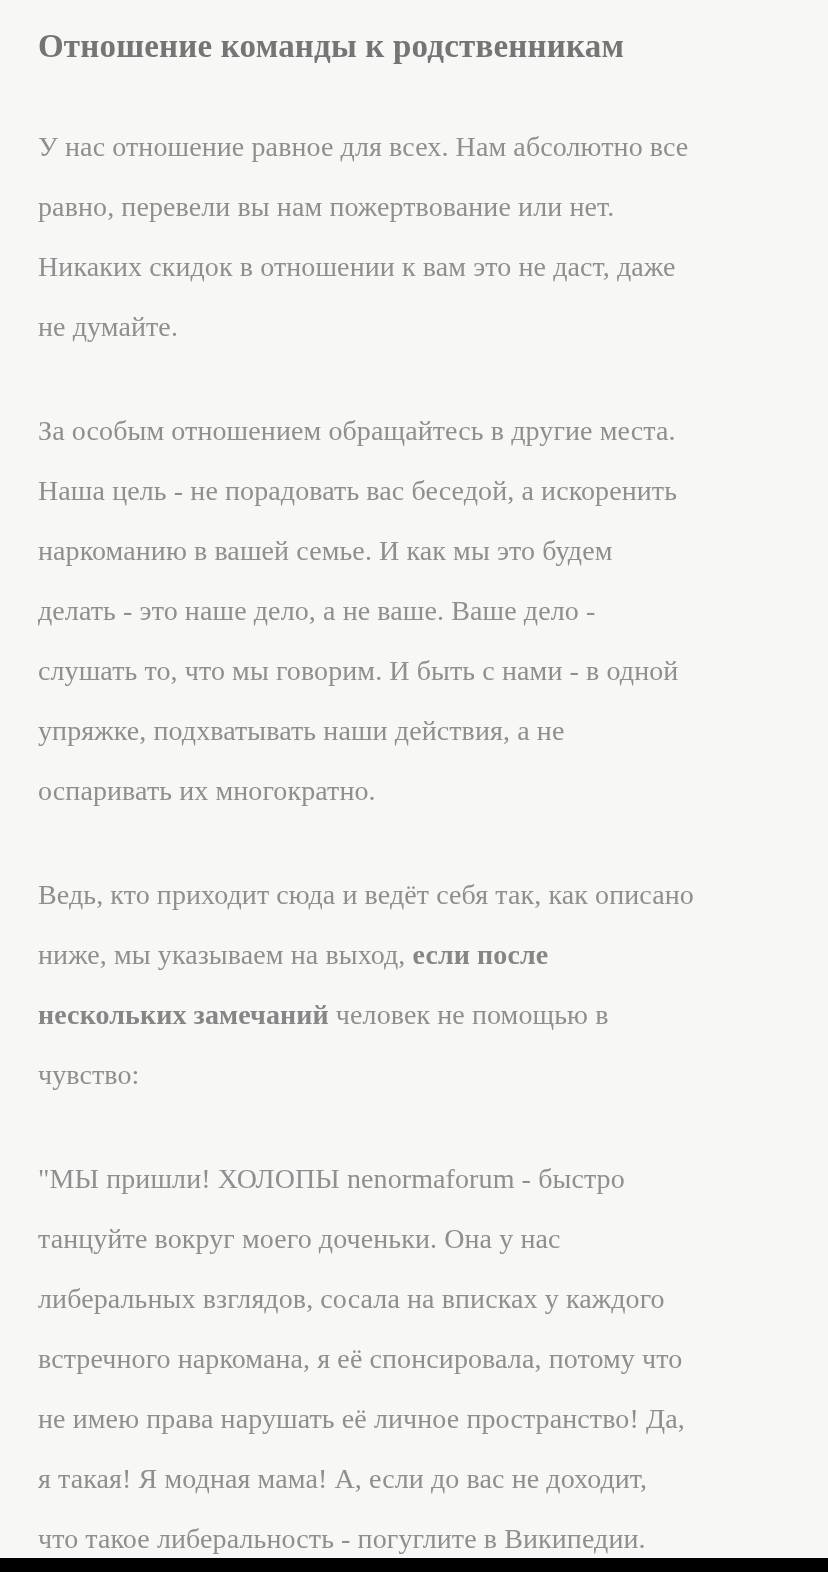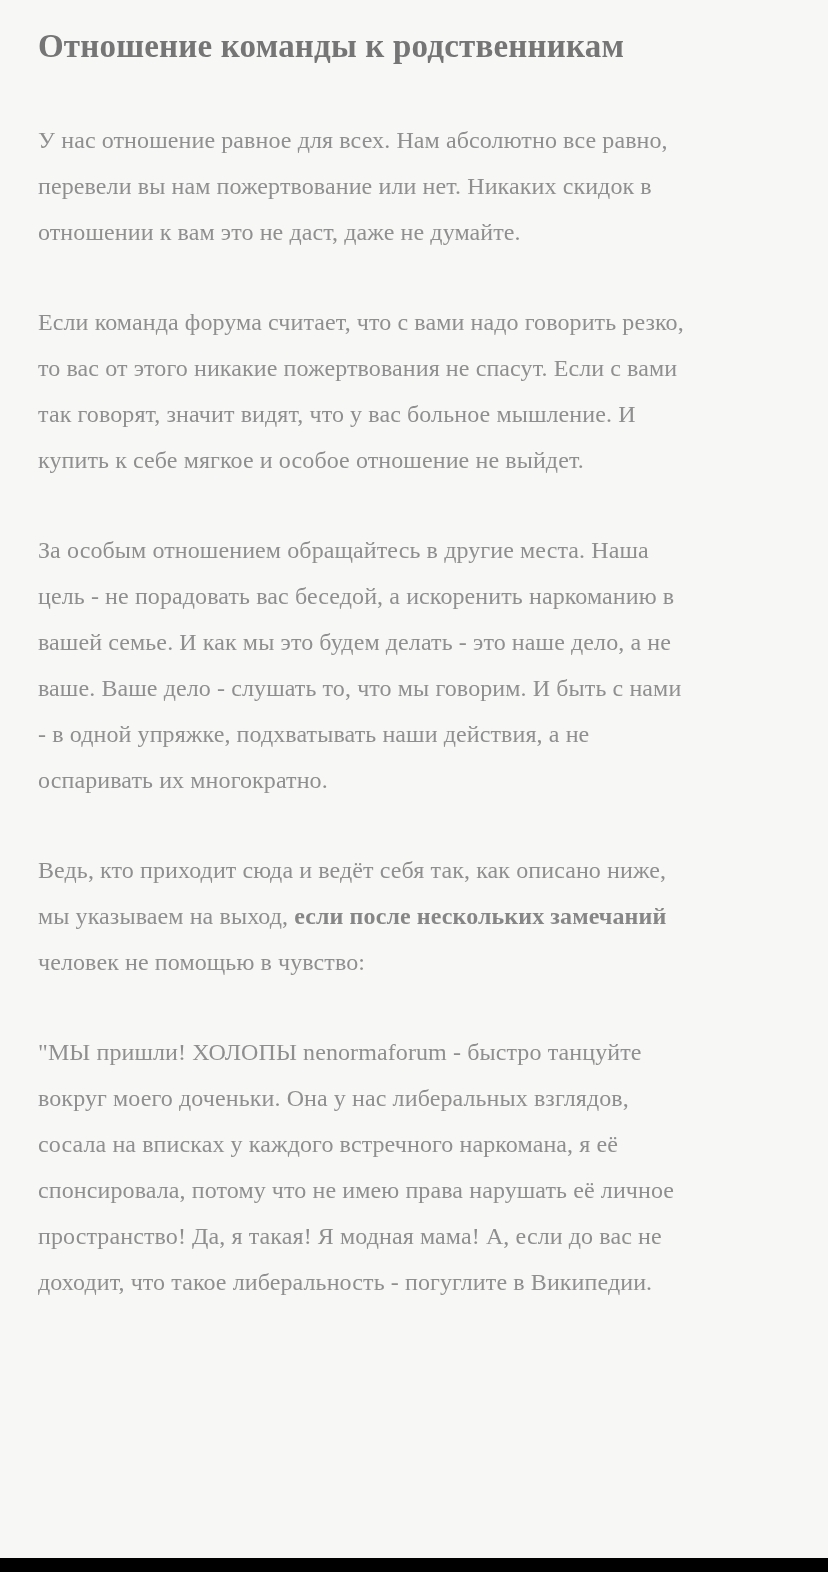--- a/index.html
+++ b/index.html
@@ -22,22 +22,22 @@
   .page-title {
     margin: 0 0 50px 0;
     font-size: 33px;
     line-height: 1.25;
     font-weight: bold;
     color: #757575;
     letter-spacing: 0.2px;
   }
   .para {
     margin: 0 0 44px 0;
-    font-size: 24px;
-    line-height: 46px;
+    font-size: 28px;
+    line-height: 60px;
     color: #8f8f8f;
     letter-spacing: 0.1px;
   }
   .para strong {
     font-weight: bold;
     color: #868686;
   }
   .bottom-bar {
     position: absolute;
     left: 0;
@@ -47,20 +47,19 @@
     background: #000000;
   }
 </style>
 </head>
 <body>
 
 <main class="article">
   <h1 class="page-title">Отношение команды к родственникам</h1>
   <div>
       <p class="para"><span>У нас отношение равное для всех. Нам абсолютно все равно, перевели вы нам пожертвование или нет. Никаких скидок в отношении к вам это не даст, даже не думайте.</span></p>
-      <p class="para"><span>Если команда форума считает, что с вами надо говорить резко, то вас от этого никакие пожертвования не спасут. Если с вами так говорят, значит видят, что у вас больное мышление. И купить к себе мягкое и особое отношение не выйдет.</span></p>
       <p class="para"><span>За особым отношением обращайтесь в другие места. Наша цель - не порадовать вас беседой, а искоренить наркоманию в вашей семье. И как мы это будем делать - это наше дело, а не ваше. Ваше дело - слушать то, что мы говорим. И быть с нами - в одной упряжке, подхватывать наши действия, а не оспаривать их многократно.</span></p>
       <p class="para"><span>Ведь, кто приходит сюда и ведёт себя так, как описано ниже, мы указываем на выход, </span><strong>если после нескольких замечаний</strong><span> человек не помощью в чувство:</span></p>
       <p class="para"><span>"МЫ пришли! ХОЛОПЫ nenormaforum - быстро танцуйте вокруг моего доченьки. Она у нас либеральных взглядов, сосала на вписках у каждого встречного наркомана, я её спонсировала, потому что не имею права нарушать её личное пространство! Да, я такая! Я модная мама! А, если до вас не доходит, что такое либеральность - погуглите в Википедии.</span></p>
     </div>
 </main>
 
 <div class="bottom-bar"></div>
 
 </body></html>

